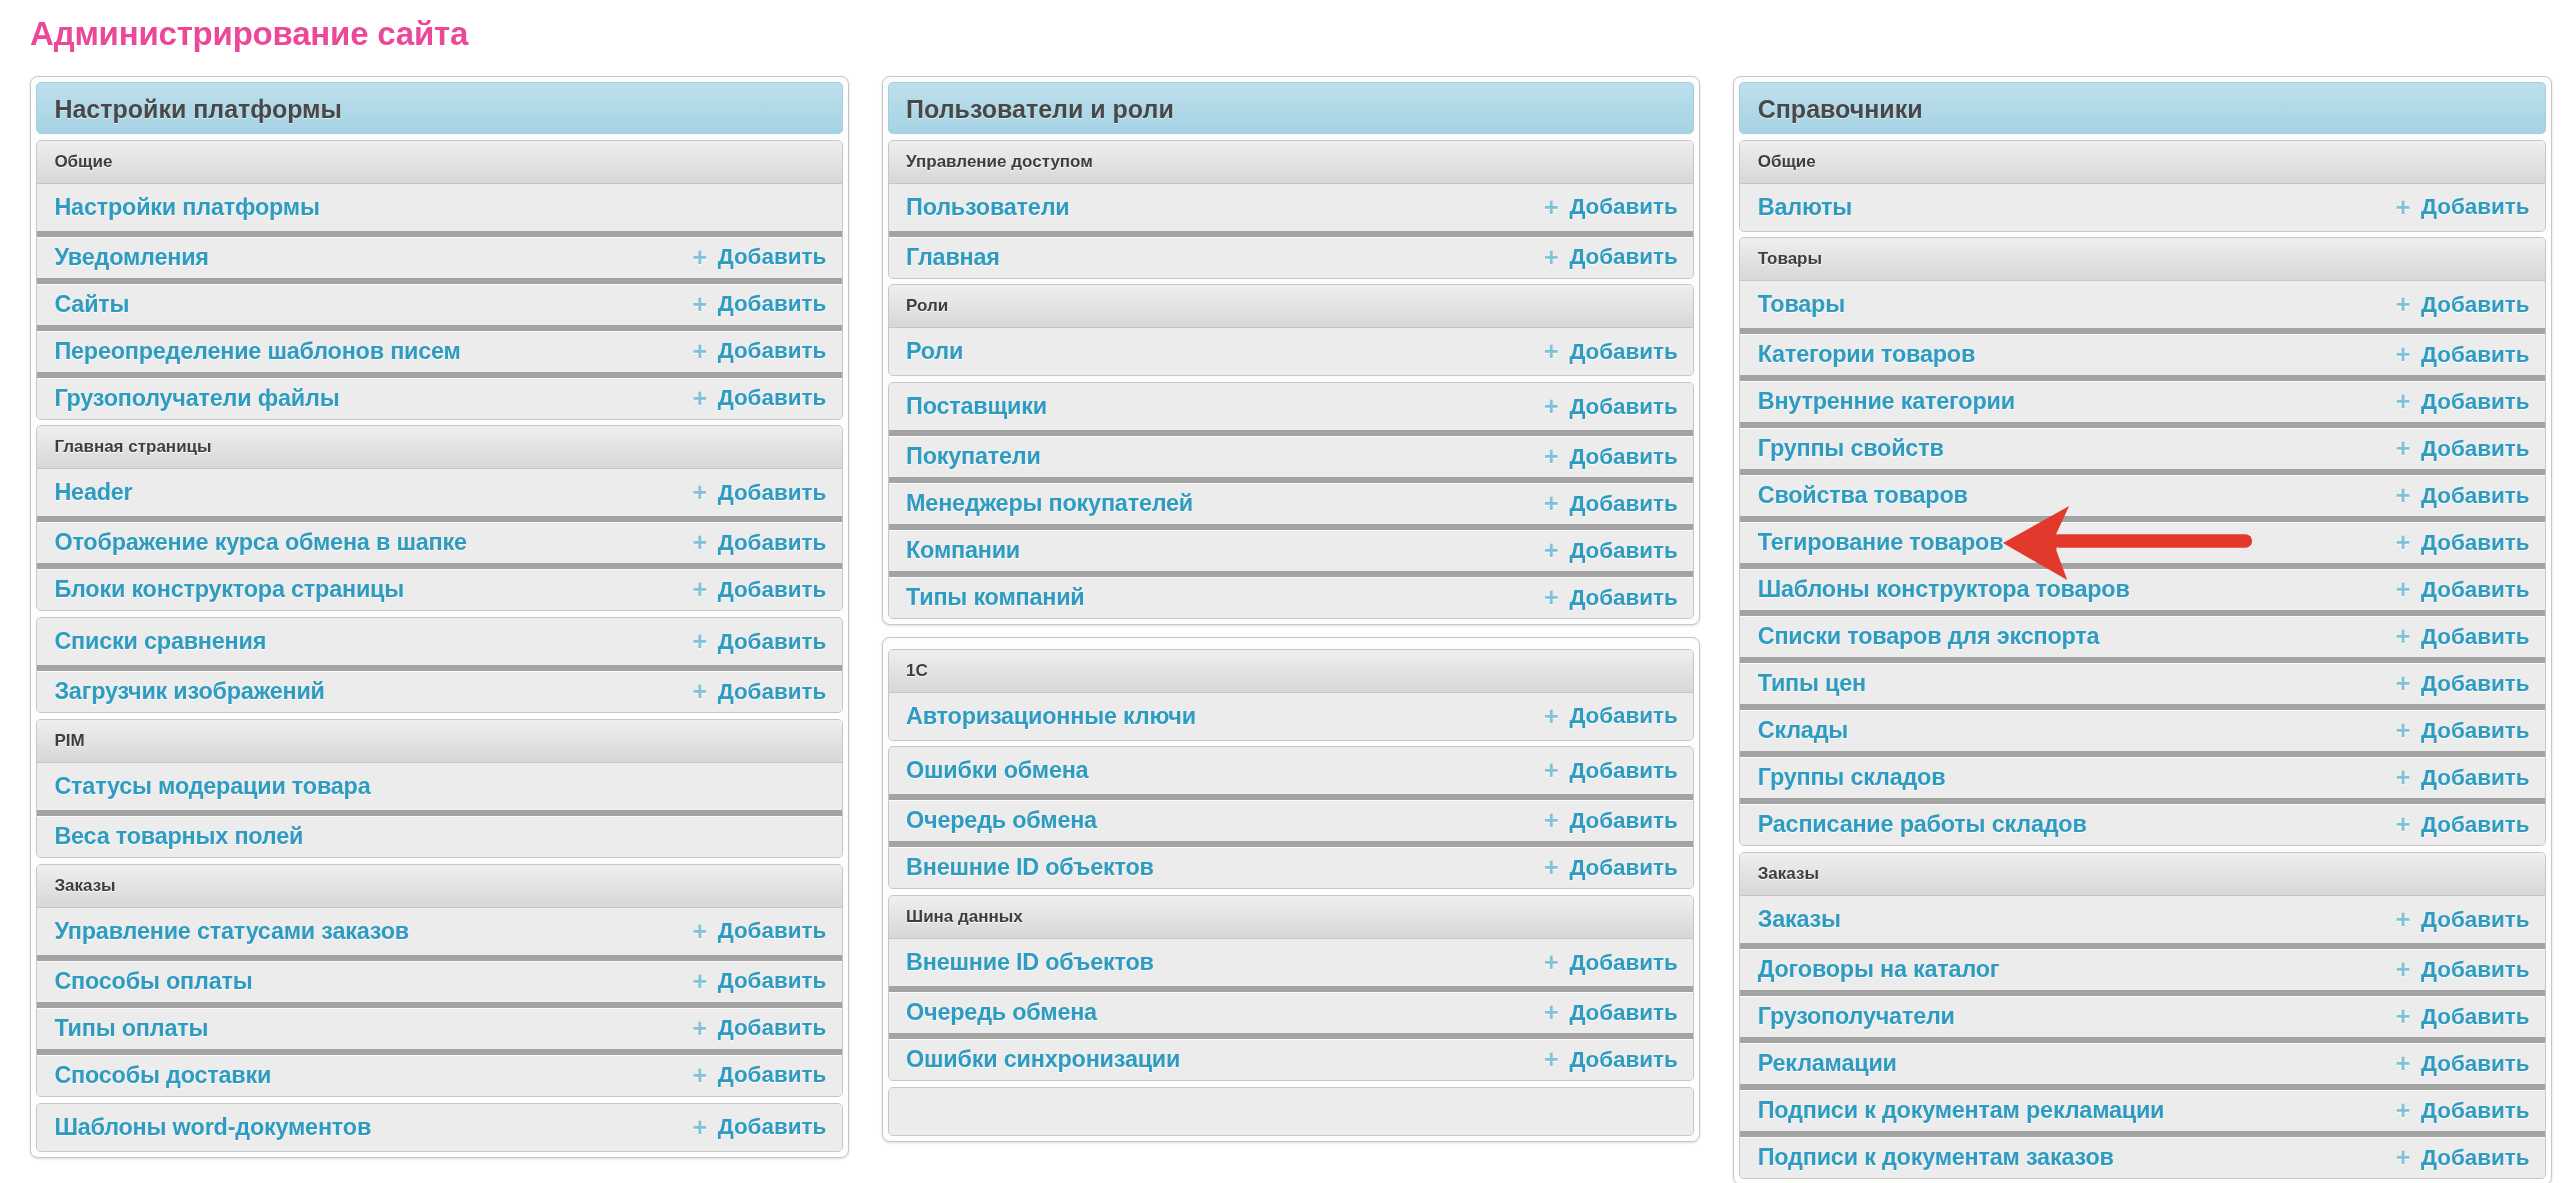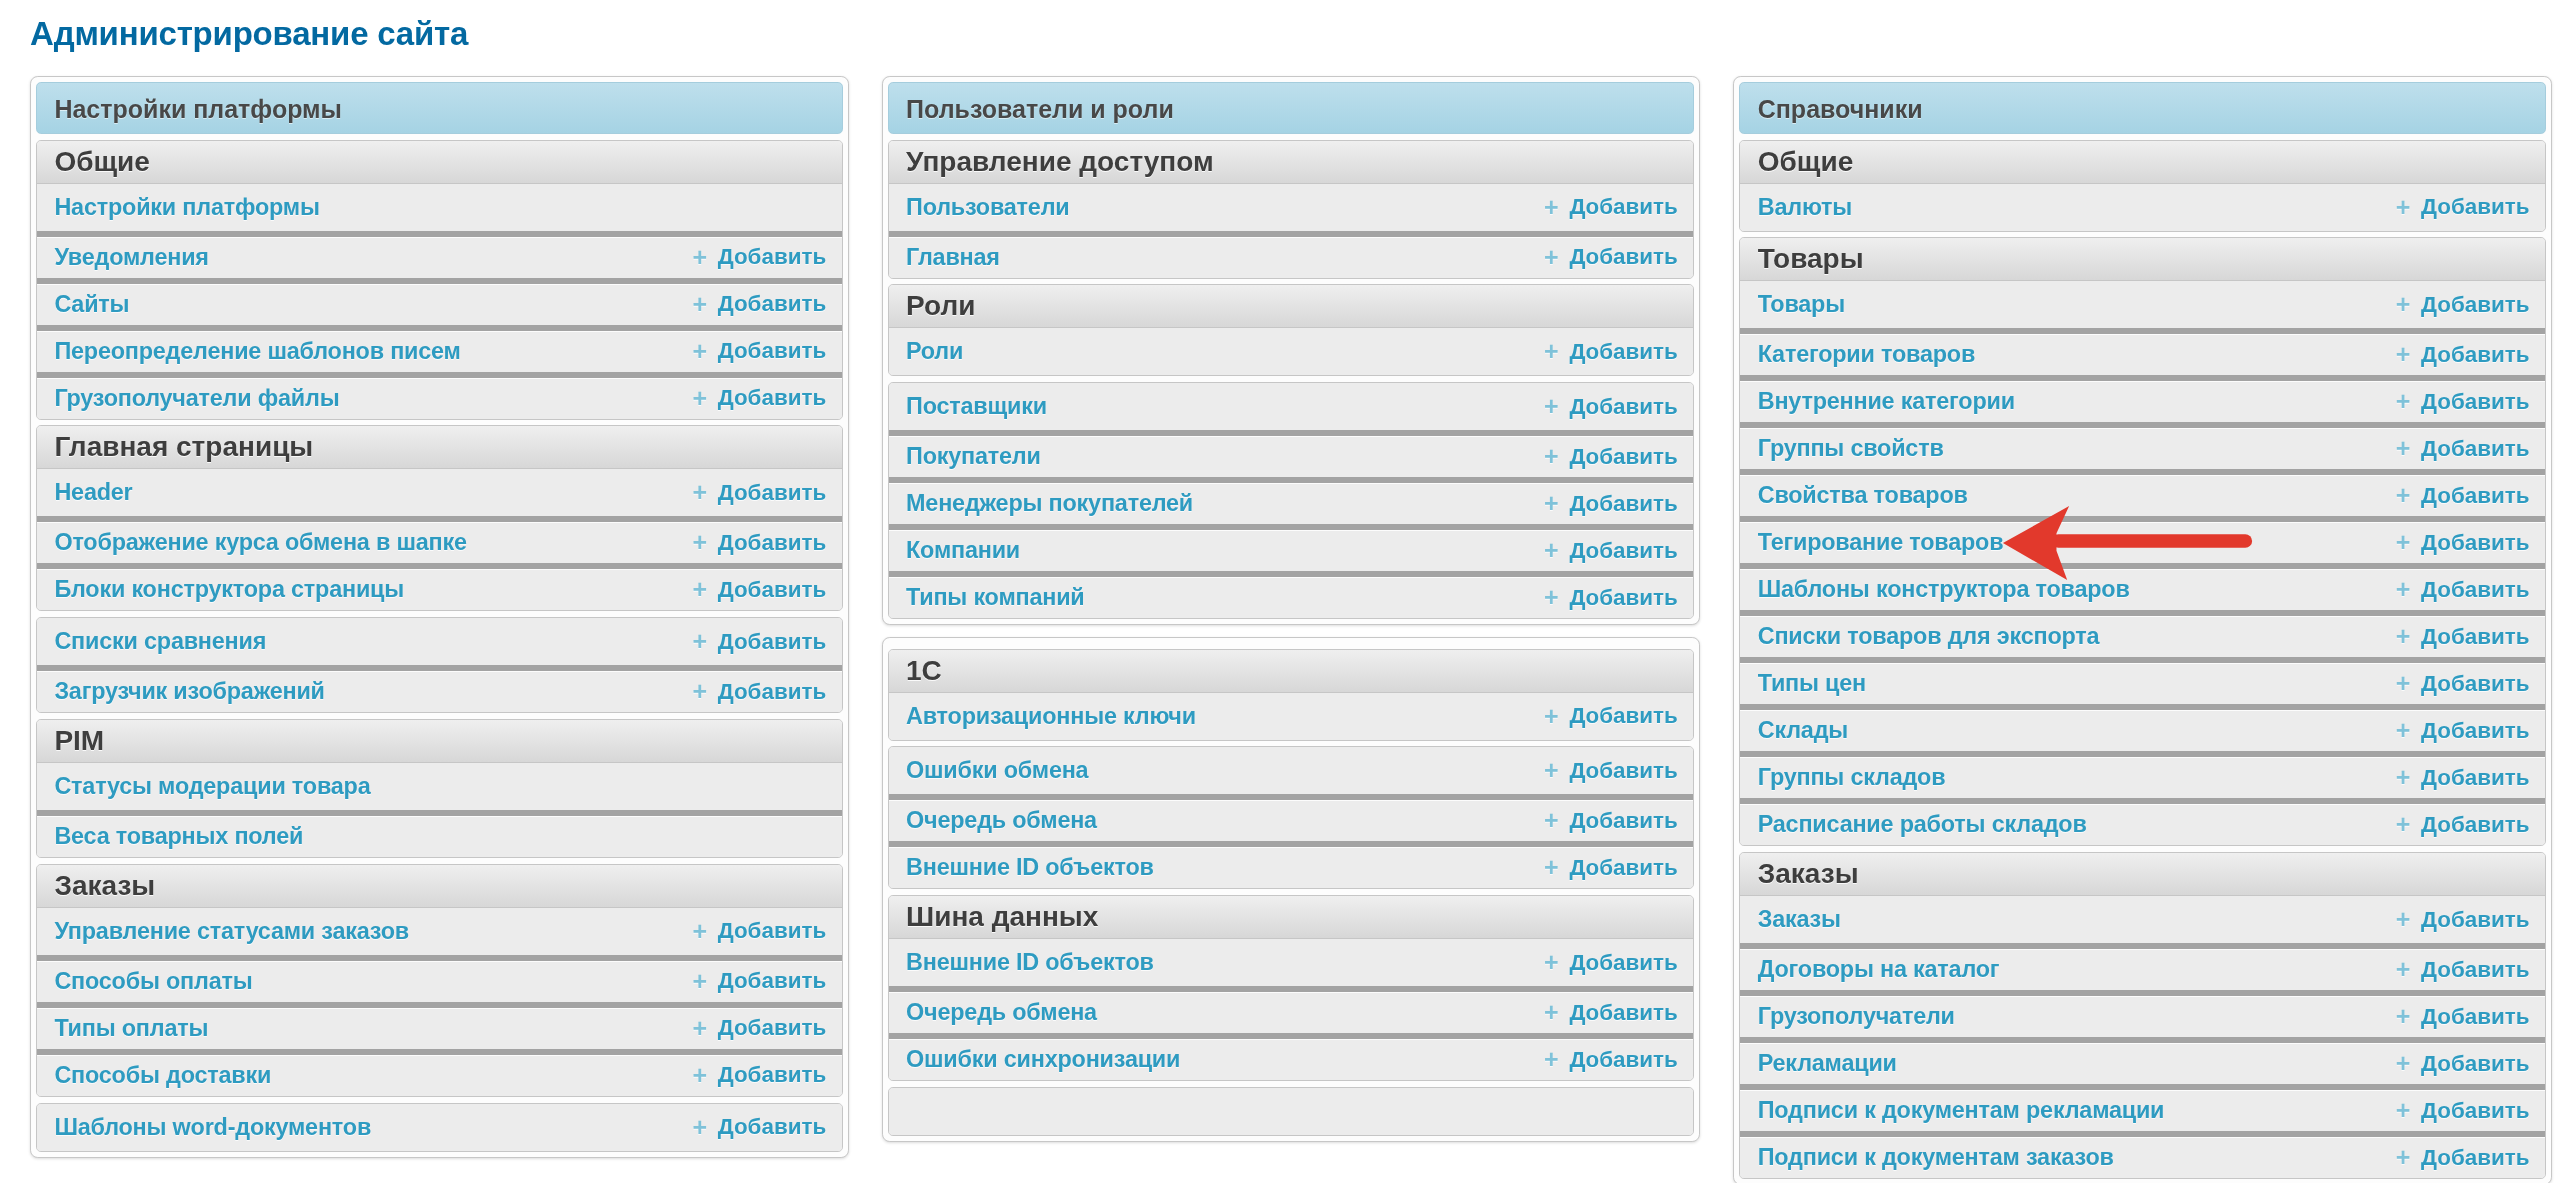--- a/index.html
+++ b/index.html
@@ -6,21 +6,21 @@
   html, body { margin: 0; padding: 0; }
   body {
     width: 2576px; height: 1184px;
     overflow: hidden;
     background: #ffffff;
     font-family: "Liberation Sans", "DejaVu Sans", sans-serif;
   }
   h1.page-title {
     margin: 13.6px 0 23.4px 30px;
     font-size: 33px; line-height: 39px;
-    font-weight: bold; color: #0369a1;
+    font-weight: bold; color: #ec4899;
     letter-spacing: -0.2px;
   }
   #columns {
     display: grid;
     grid-template-columns: repeat(3, 1fr);
     column-gap: 33px;
     padding: 0 24px 0 30px;
     align-items: start;
   }
   .column { min-width: 0; }
@@ -46,21 +46,21 @@
   .module {
     margin-top: 5.8px;
     border: 1px solid #c6c6c6;
     border-radius: 4.9px;
     background: #ececec;
     overflow: hidden;
   }
   .module-header {
     height: 43px; line-height: 42px;
     padding: 0 15.6px 0 17.5px;
-    font-size: 28px; font-weight: bold;
+    font-size: 17px; font-weight: bold;
     color: #3e3e3e;
     text-shadow: 0 1px 0 rgba(255,255,255,.85);
     background: linear-gradient(#efefef, #d7d7d7);
     border-bottom: 1px solid #c6c6c6;
     white-space: nowrap; overflow: hidden;
   }
   .row {
     position: relative;
     display: flex; align-items: center; justify-content: space-between;
     height: 47px;

